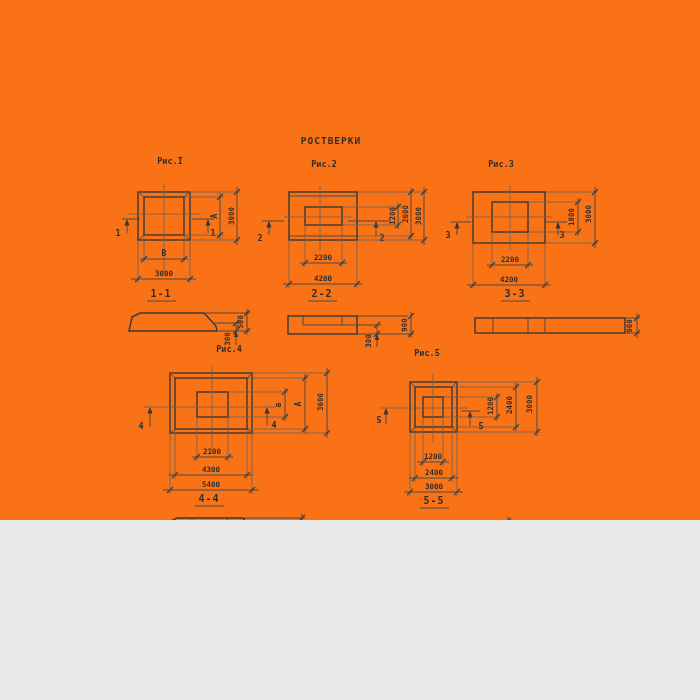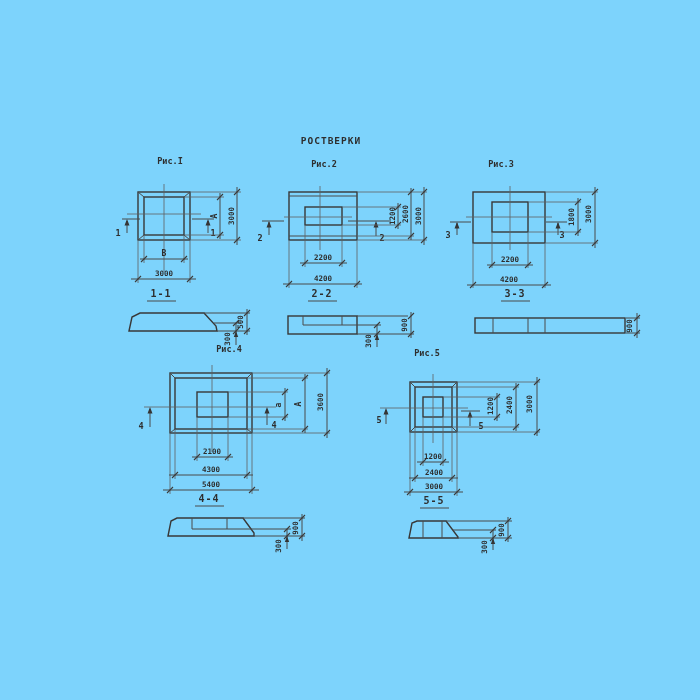--- a/index.html
+++ b/index.html
@@ -1,16 +1,16 @@
 <!DOCTYPE html>
 <html><head>
 <meta charset="utf-8">
 <style>
   html,body{margin:0;padding:0;background:#e8e8e8;}
-  #canvas{width:700px;height:700px;background:#7dd3fc;position:relative;overflow:hidden;}
+  #canvas{width:700px;height:520px;background:#f97316;position:relative;overflow:hidden;}
   svg{display:block;}
   .ln  {stroke:#4a4a4a;stroke-width:1;fill:none;}
   .ln2 {stroke:#383838;stroke-width:1.4;fill:none;}
   .thin{stroke:#5f5f5f;stroke-width:0.8;fill:none;}
   .tick{stroke:#3c3c3c;stroke-width:1.1;fill:none;}
   .ah  {fill:#353535;stroke:none;}
   text{font-family:"DejaVu Sans Mono","Liberation Mono",monospace;fill:#2e2e2e;}
   .title   {font-size:9.5px;font-weight:bold;letter-spacing:1px;}
   .figlab  {font-size:8.5px;font-weight:bold;}
   .sectitle{font-size:10px;font-weight:bold;letter-spacing:1px;}

